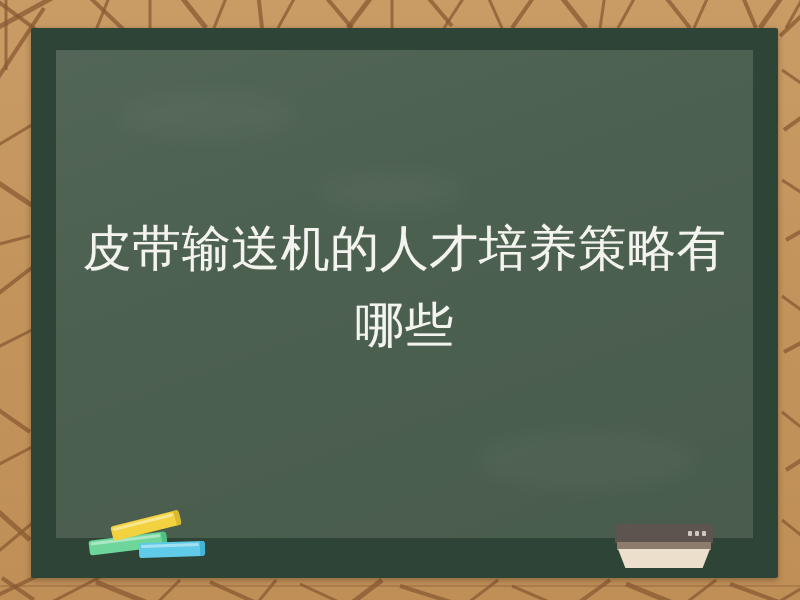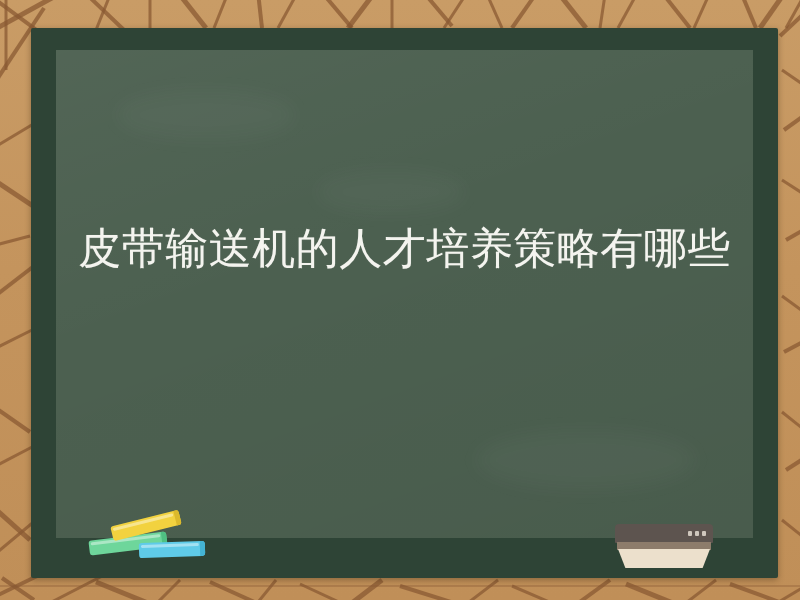--- a/index.html
+++ b/index.html
@@ -69,21 +69,21 @@
   }
 
   
   #board-text {
     position: absolute;
     left: 21px;
     top: 160px;
     width: 655px;
     text-align: center;
     color: #f4f4ef;
-    font-size: 43px;
+    font-size: 49px;
     line-height: 77px;
     letter-spacing: 0.5px;
     font-family: "Liberation Serif", "DejaVu Serif", serif;
     text-shadow: 0 0 1px rgba(255,255,255,0.30);
     white-space: normal;
   }
 
   
   #chalk-group {
     position: absolute;

